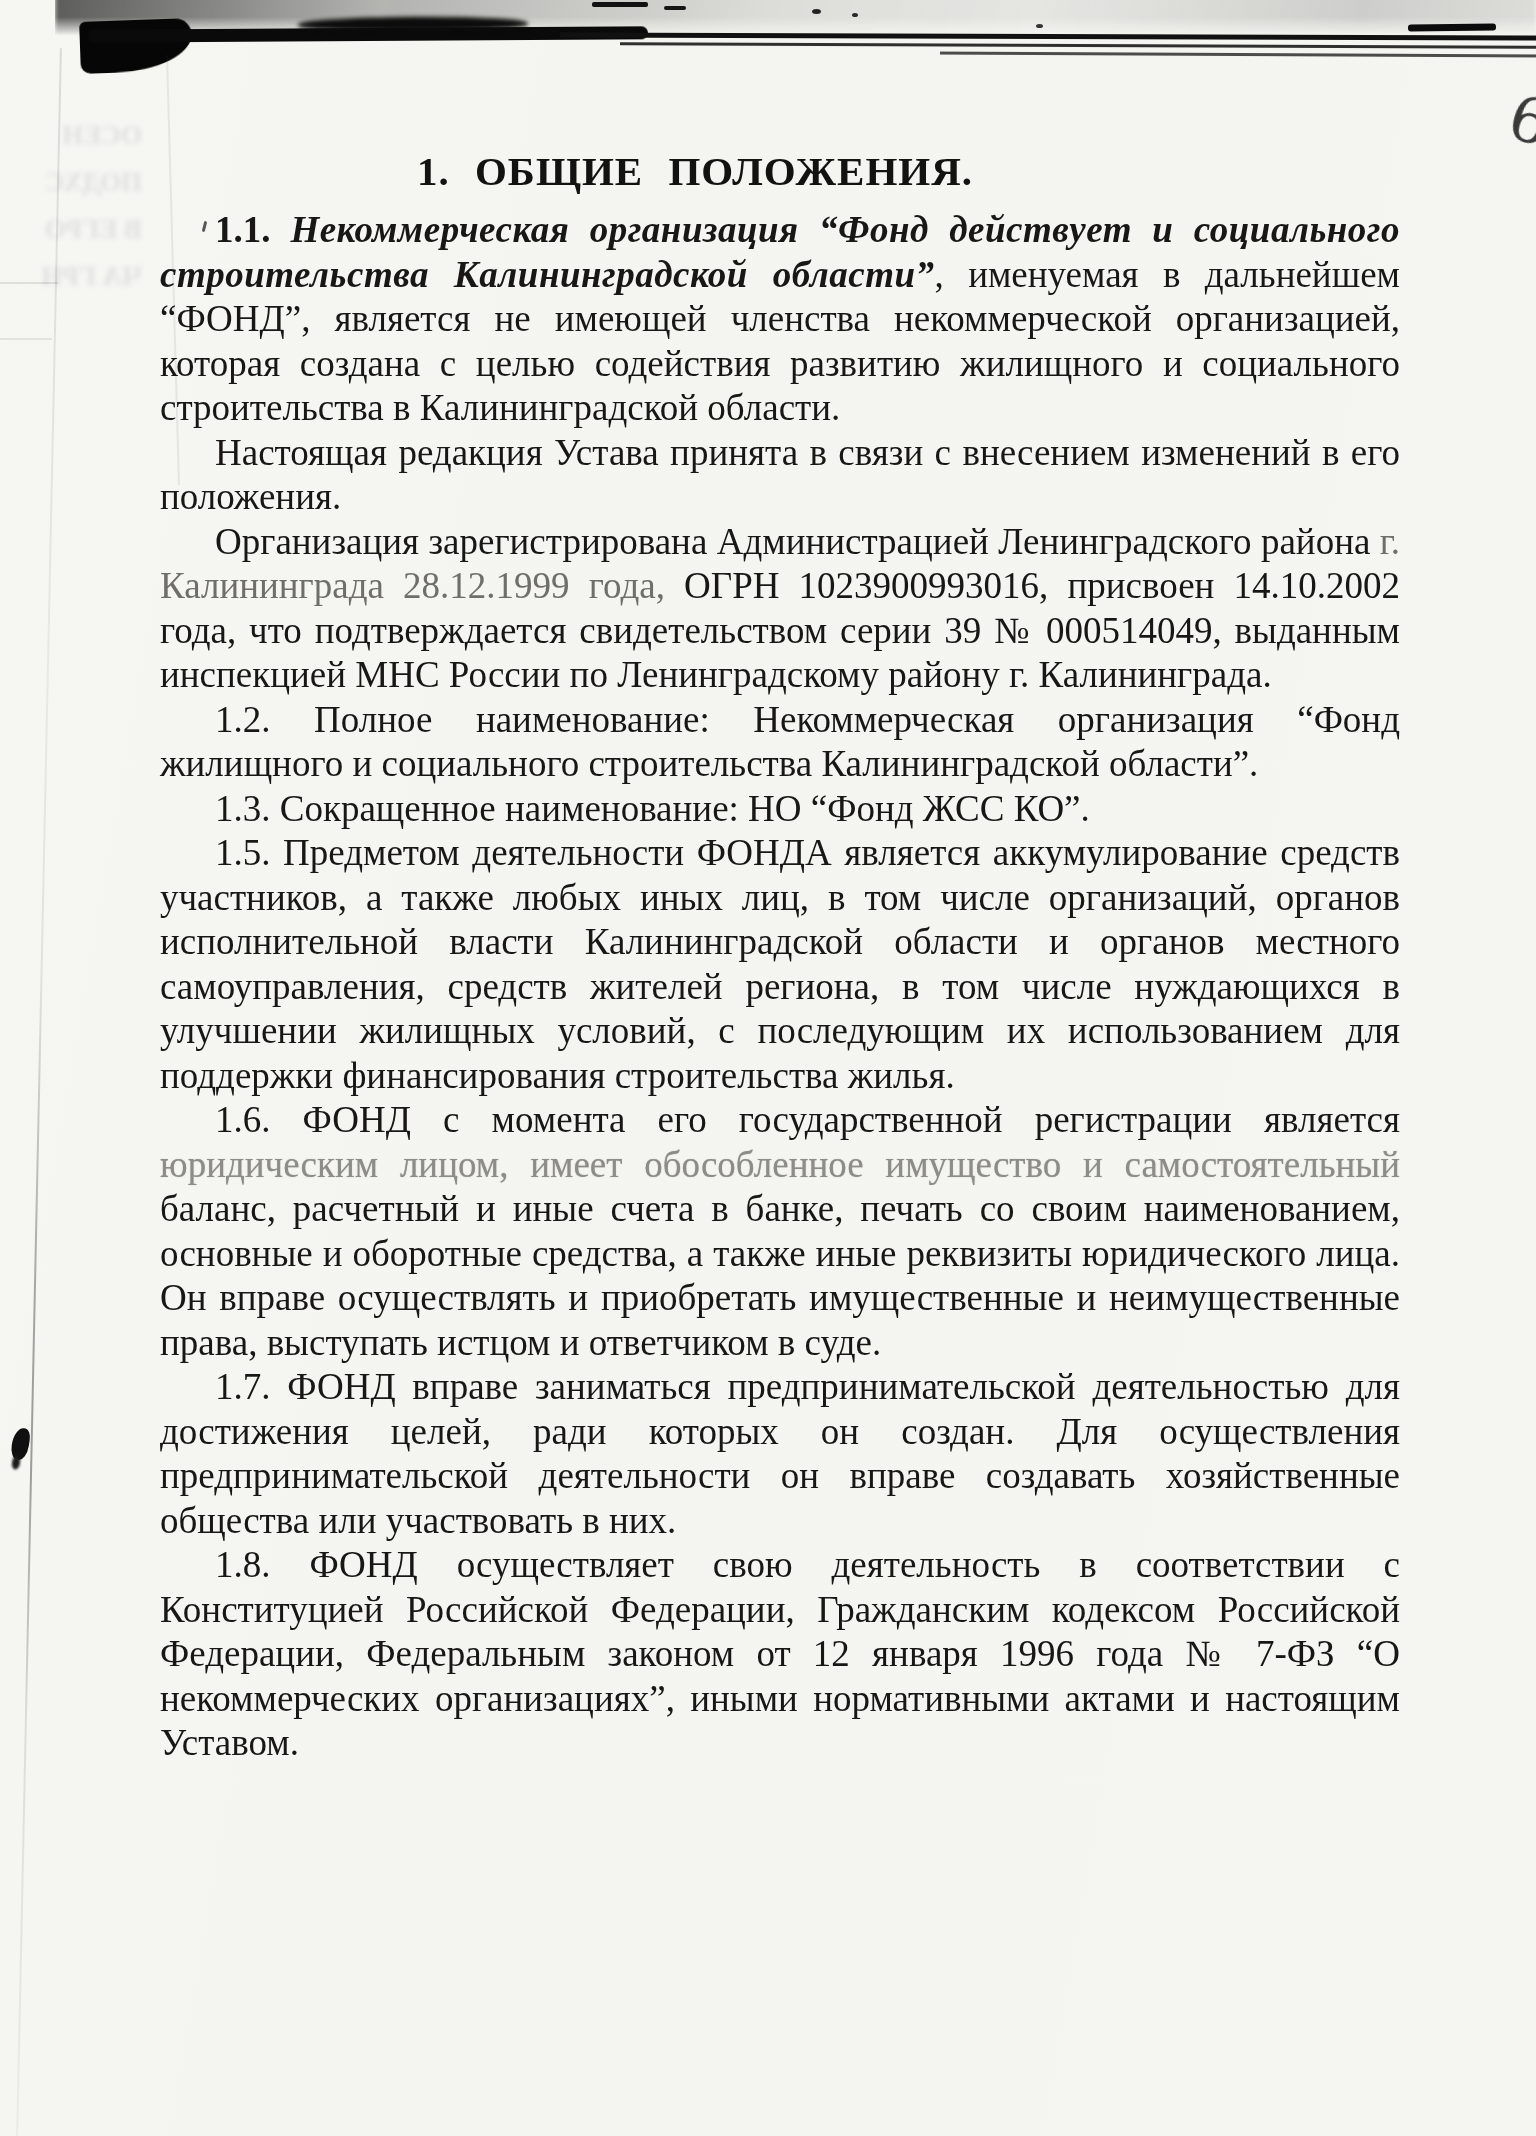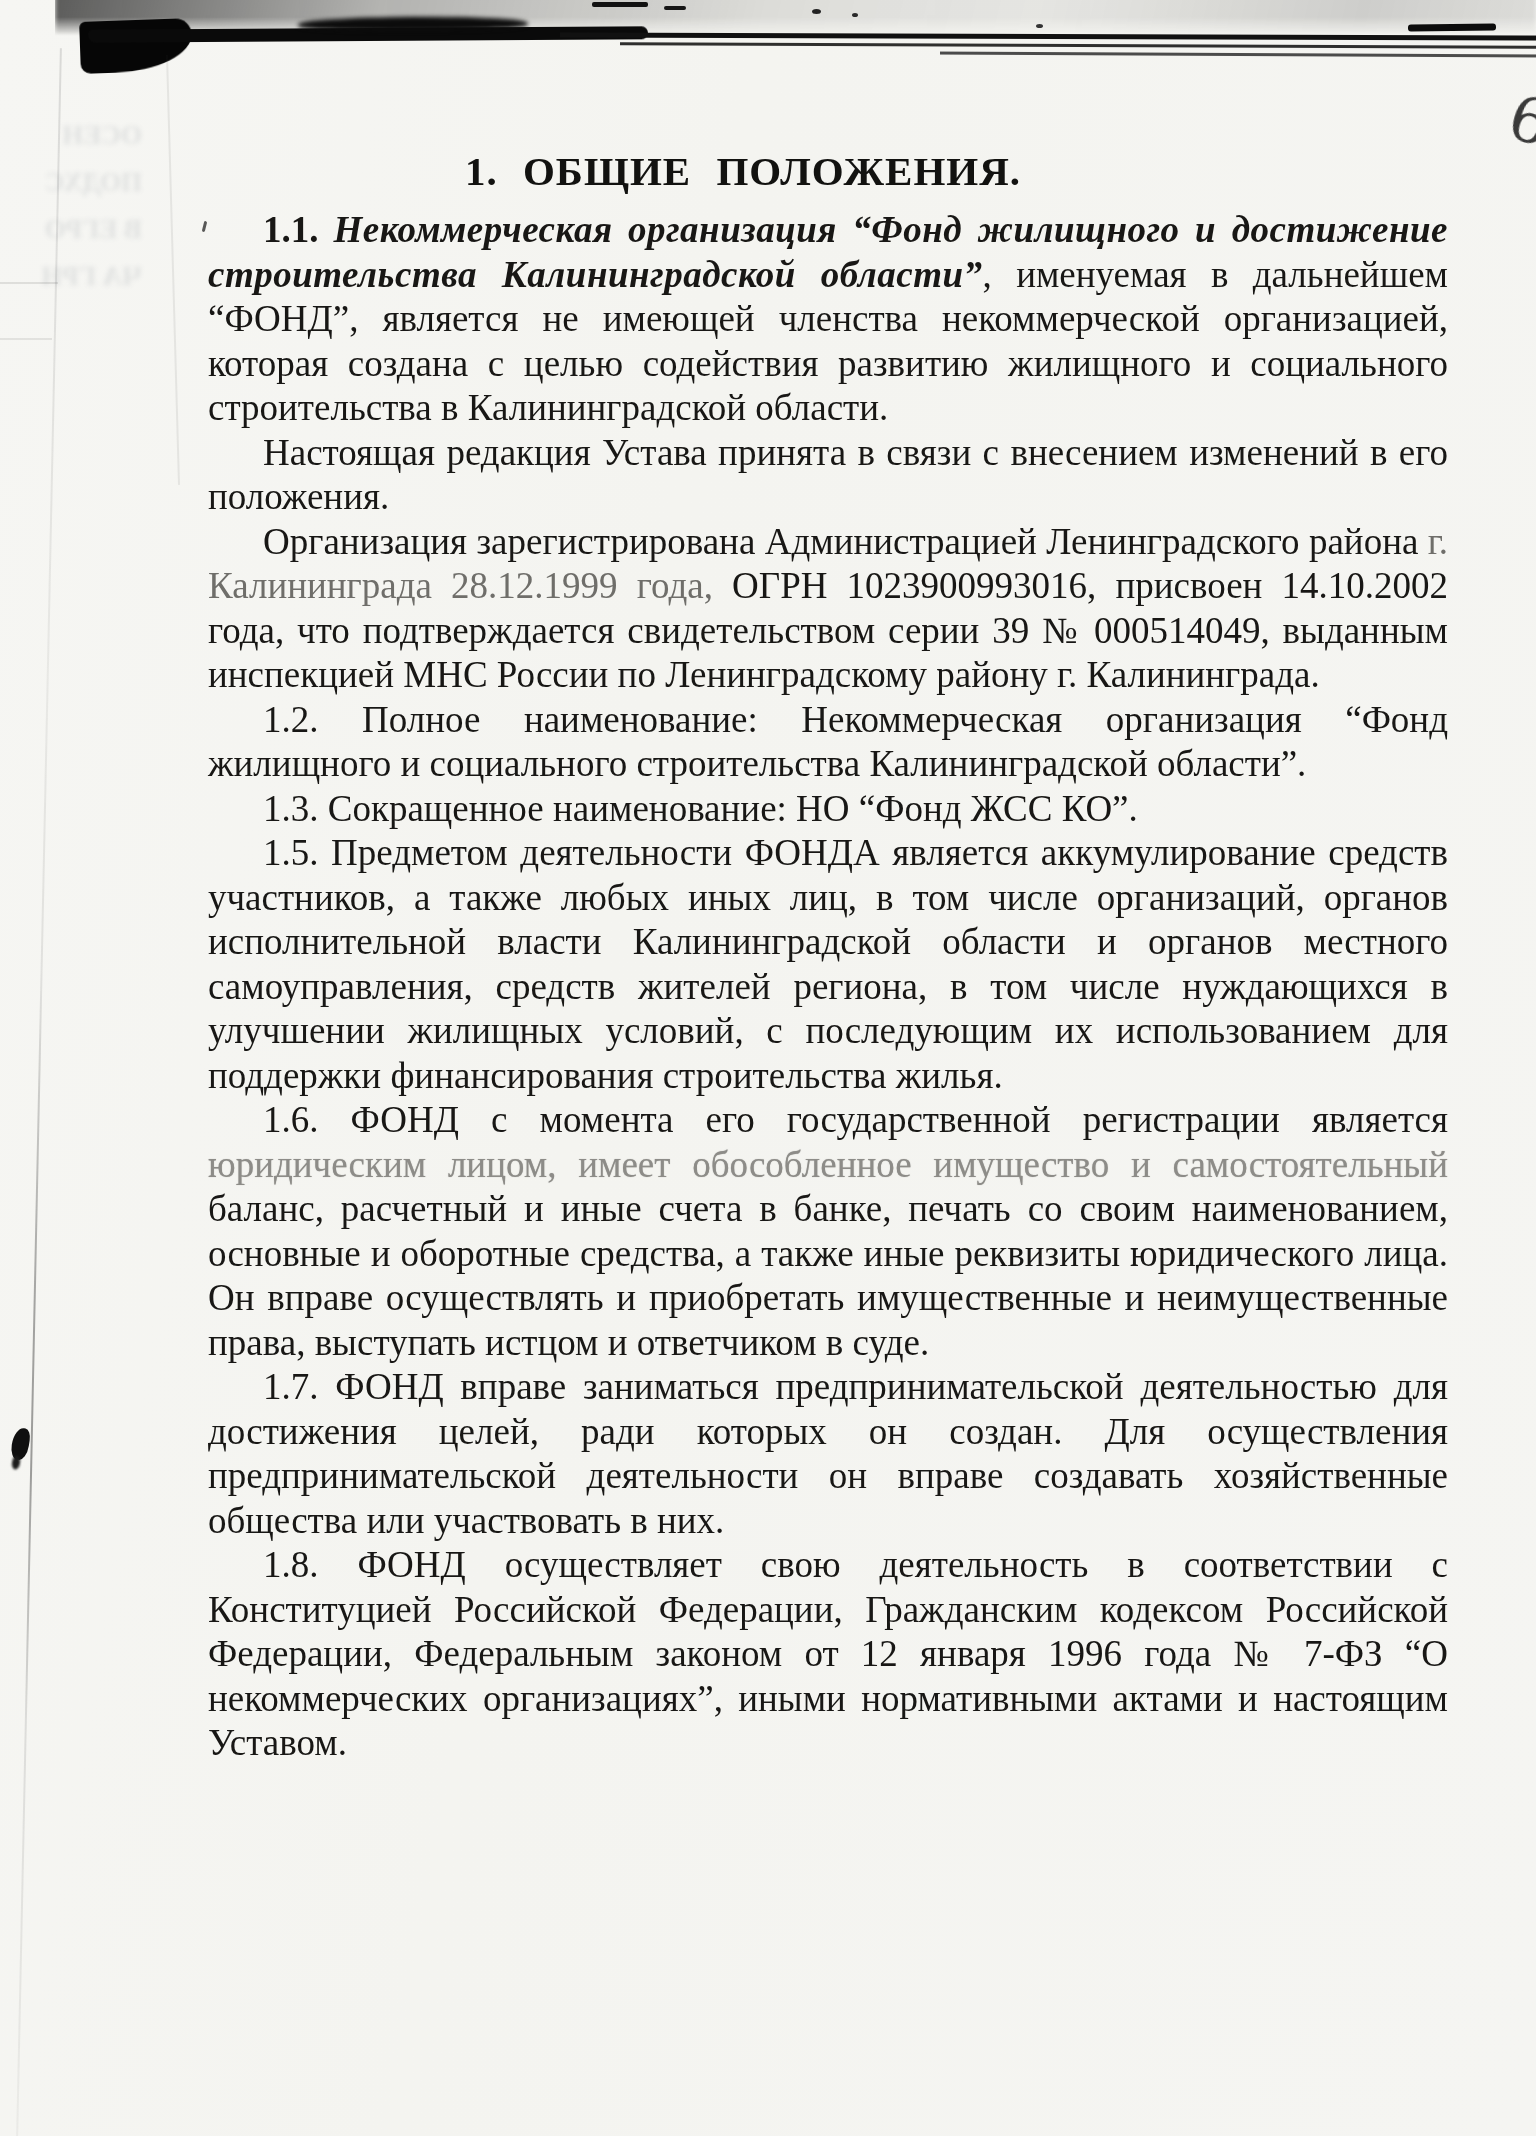--- a/index.html
+++ b/index.html
@@ -76,21 +76,20 @@
     transform:scaleX(-1);filter:blur(2.6px);opacity:.14;
   }
   .faint-rule-1{position:absolute;left:0;top:282px;width:58px;height:1.5px;background:rgba(80,80,80,.14);}
   .faint-rule-2{position:absolute;left:0;top:338px;width:52px;height:1.5px;background:rgba(80,80,80,.12);}
 
   
   .content{
     position:absolute;left:160px;top:146px;width:1240px;
     font-size:37px;line-height:44.5px;color:#181715;
     text-align:justify;
-    margin-left:48px;
   }
   h1.title{
     font-size:41px;line-height:50px;font-weight:bold;
     margin:0 170px 12px 0;text-align:center;
     letter-spacing:1px;word-spacing:14px;color:#121210;
   }
   p{margin:0;text-indent:55px;}
   p.indent-sm{text-indent:26px;}
   .b{font-weight:bold;}
   .bi{font-weight:bold;font-style:italic;letter-spacing:.5px;}
@@ -127,21 +126,21 @@
     <div>В ЕГРО</div>
     <div>ЧА ГРН</div>
   </div>
 
   <div class="page-num">6</div>
 
   <div class="content">
 
     <h1 class="title">1. ОБЩИЕ ПОЛОЖЕНИЯ.</h1>
 
-    <p><span class="b">1.1. </span><span class="bi">Некоммерческая организация “Фонд жилищного и достижение строительства Калининградской области”</span><span>, именуемая в дальнейшем “ФОНД”, является не имеющей членства некоммерческой организацией, которая создана с целью содействия развитию жилищного и социального строительства в Калининградской области.</span></p>
+    <p><span class="b">1.1. </span><span class="bi">Некоммерческая организация “Фонд действует и социального строительства Калининградской области”</span><span>, именуемая в дальнейшем “ФОНД”, является не имеющей членства некоммерческой организацией, которая создана с целью содействия развитию жилищного и социального строительства в Калининградской области.</span></p>
 
     <p>Настоящая редакция Устава принята в связи с внесением изменений в его положения.</p>
 
 
     <p><span>Организация зарегистрирована Администрацией Ленинградского района </span><span class="faded-mid">г.  Калининграда 28.12.1999 года,</span><span> ОГРН 1023900993016, присвоен 14.10.2002 года, что подтверждается свидетельством серии 39 № 000514049, выданным инспекцией МНС России по Ленинградскому району г. Калининграда.</span></p>
 
     <p>1.2. Полное наименование: Некоммерческая организация “Фонд жилищного и социального строительства Калининградской области”.</p>
 
     <p>1.3. Сокращенное наименование: НО “Фонд ЖСС КО”.</p>
 

